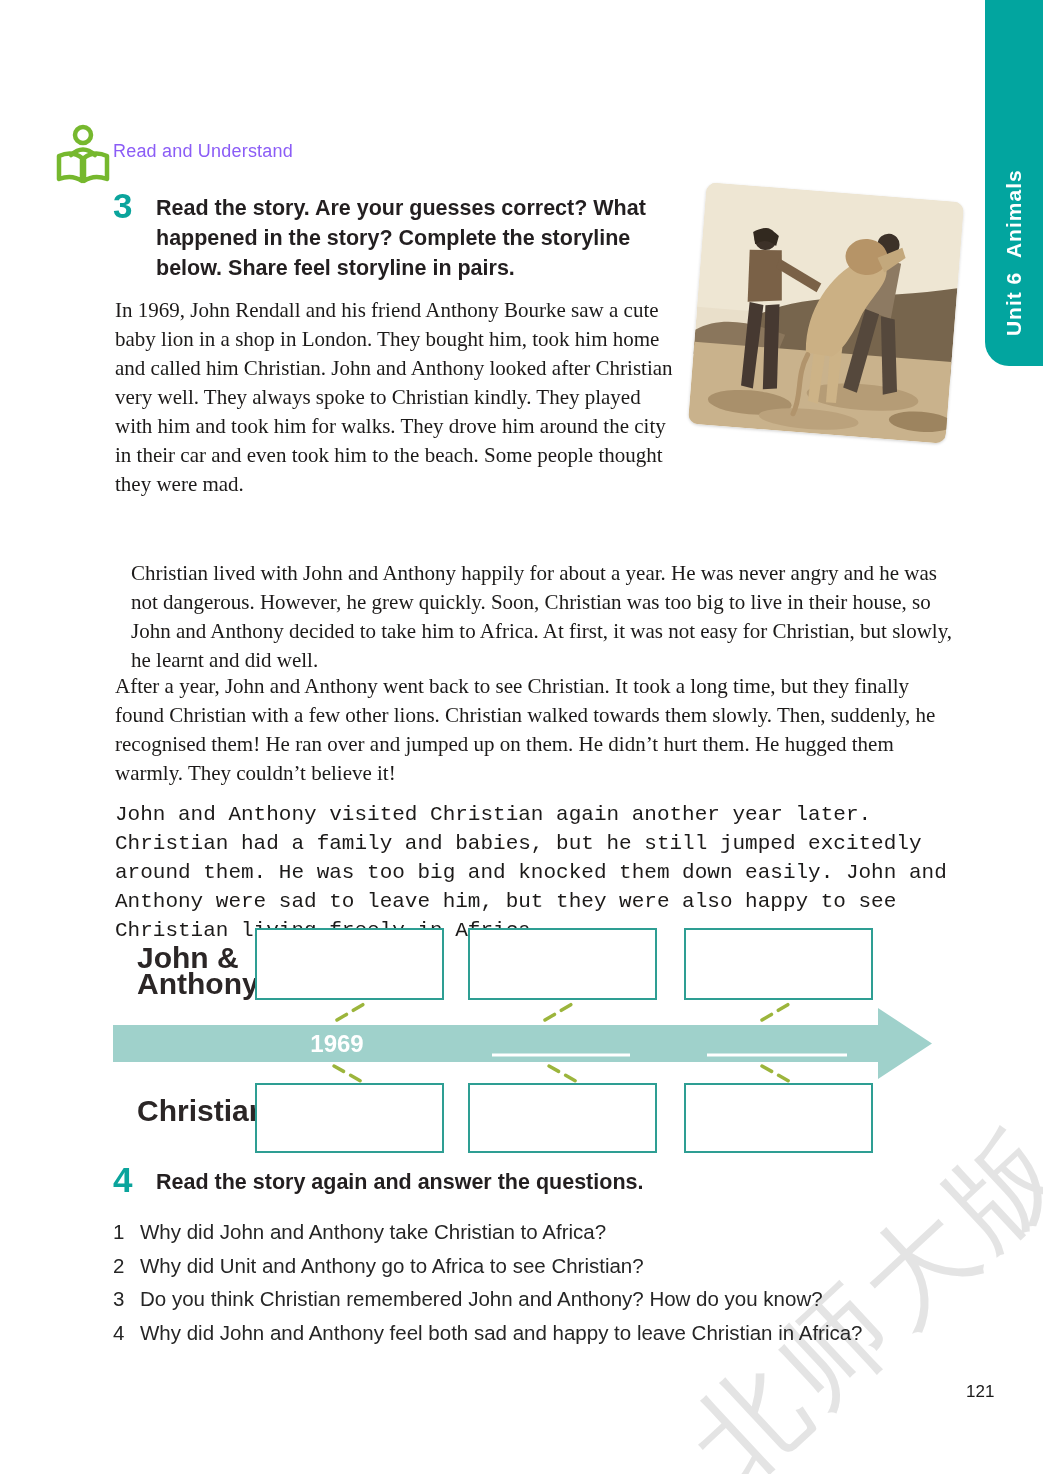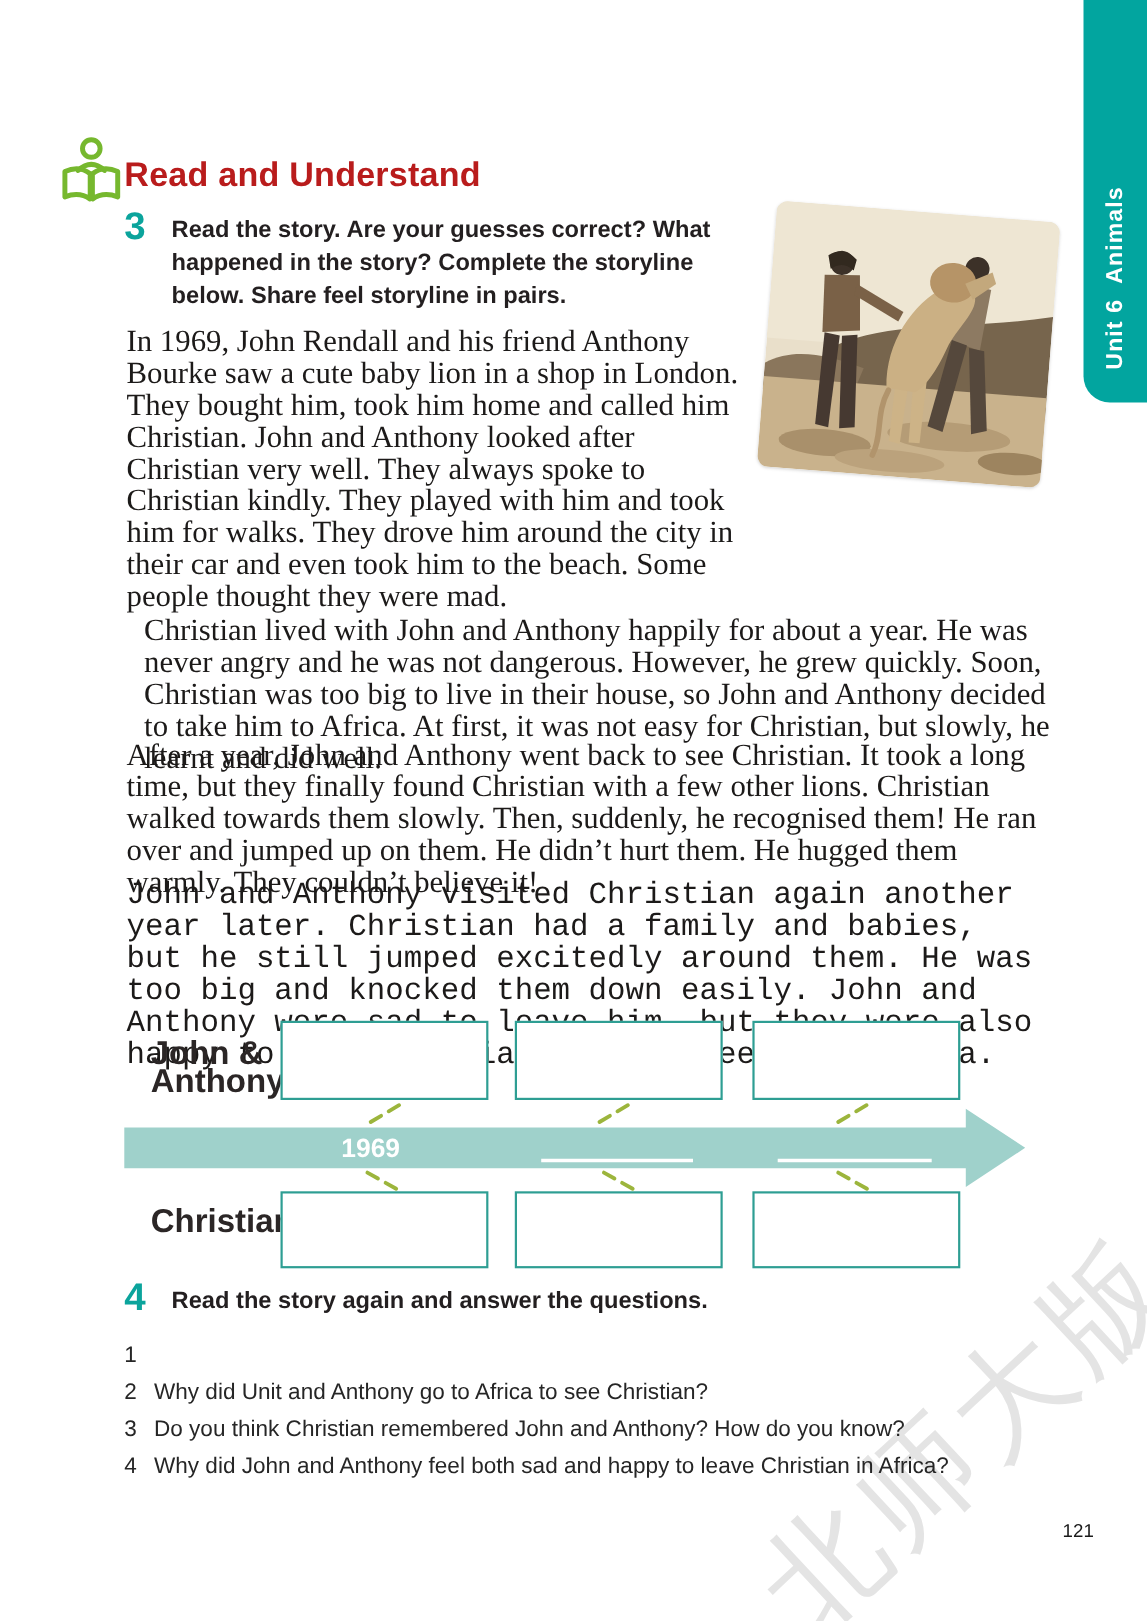--- a/index.html
+++ b/index.html
@@ -26,32 +26,32 @@
     box-sizing:border-box;padding-bottom:30px;z-index:2;
   }
   .side-tab .tab-label{
     writing-mode:vertical-rl;transform:rotate(180deg);
     color:#ffffff;font-weight:bold;font-size:21px;letter-spacing:1px;
   }
   .side-tab .tab-topic{margin-inline-start:14px;}
   
   .section-title{
     position:absolute;left:113px;top:141px;
-    font-size:31px;font-weight:bold;color:#b91c1c;letter-spacing:.2px;
+    font-size:18px;font-weight:normal;color:#8b5cf6;letter-spacing:.2px;
   }
   .ex-num{
     position:absolute;font-size:35px;font-weight:bold;color:#0ba49c;line-height:1;
   }
   .ex-instr{
     position:absolute;font-size:21.5px;font-weight:bold;color:#231f20;line-height:30px;
   }
   
   .story-p{
     position:absolute;font-family:"Liberation Serif","DejaVu Serif",serif;
-    font-size:28px;line-height:29px;color:#1c1a19;
+    font-size:21px;line-height:29px;color:#1c1a19;
   }
   
   .photo{
     position:absolute;left:697px;top:192px;width:258px;height:242px;
     transform:rotate(4.5deg);border-radius:10px;overflow:hidden;
     box-shadow:0 1px 3px rgba(0,0,0,.18);
   }
   
   .timeline{position:absolute;left:0;top:920px;width:1043px;height:250px;}
   .tl-box{
@@ -158,20 +158,21 @@
       <div class="tl-box" style="left:468px;top:163px;width:189px;height:70px;"></div>
       <div class="tl-box" style="left:684px;top:163px;width:189px;height:70px;"></div>
     </div>
 
     <div class="ex-num" style="left:113px;top:1162px;">4</div>
     <div class="ex-instr" style="left:156px;top:1167px;width:620px;">Read the story again and answer the questions.</div>
 
     <div class="questions">
       <div class="q-row">
         <span class="q-num">1</span>
+        <span class="q-text">Why did John and Anthony take Christian to Africa?</span>
       </div>
       <div class="q-row">
         <span class="q-num">2</span>
         <span class="q-text">Why did Unit and Anthony go to Africa to see Christian?</span>
       </div>
       <div class="q-row">
         <span class="q-num">3</span>
         <span class="q-text">Do you think Christian remembered John and Anthony? How do you know?</span>
       </div>
       <div class="q-row">

